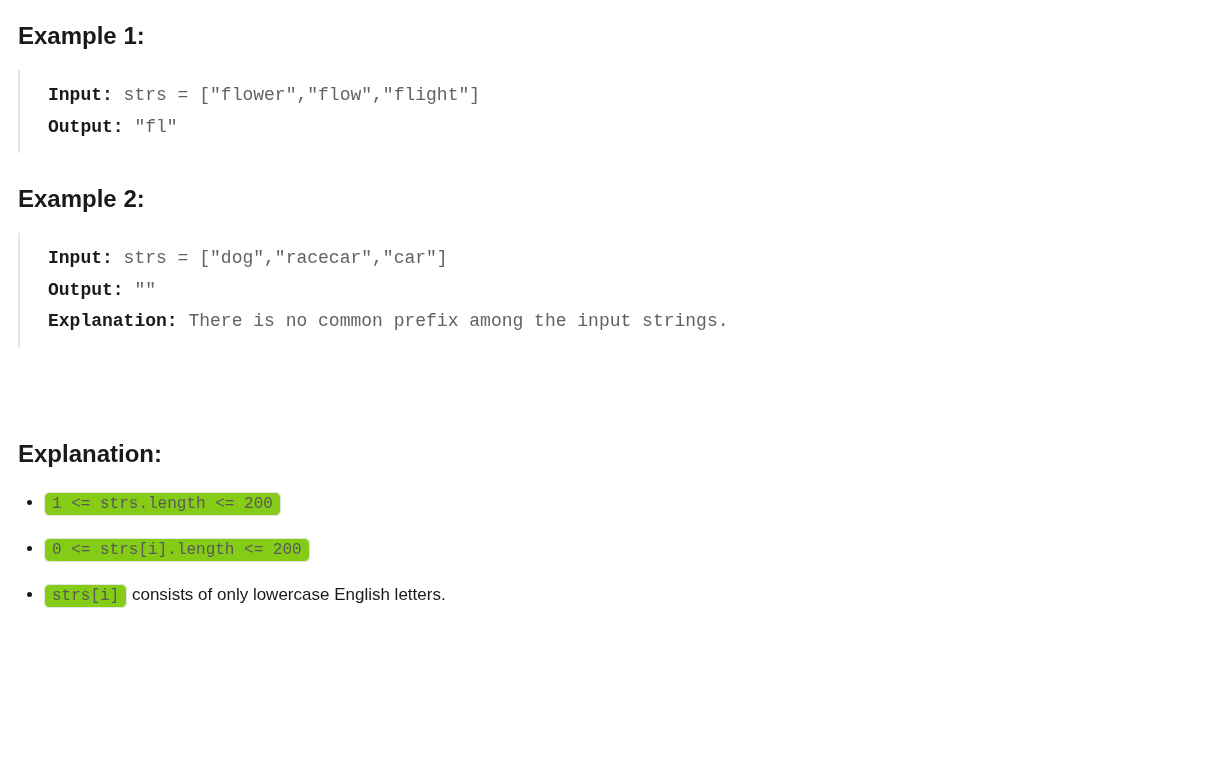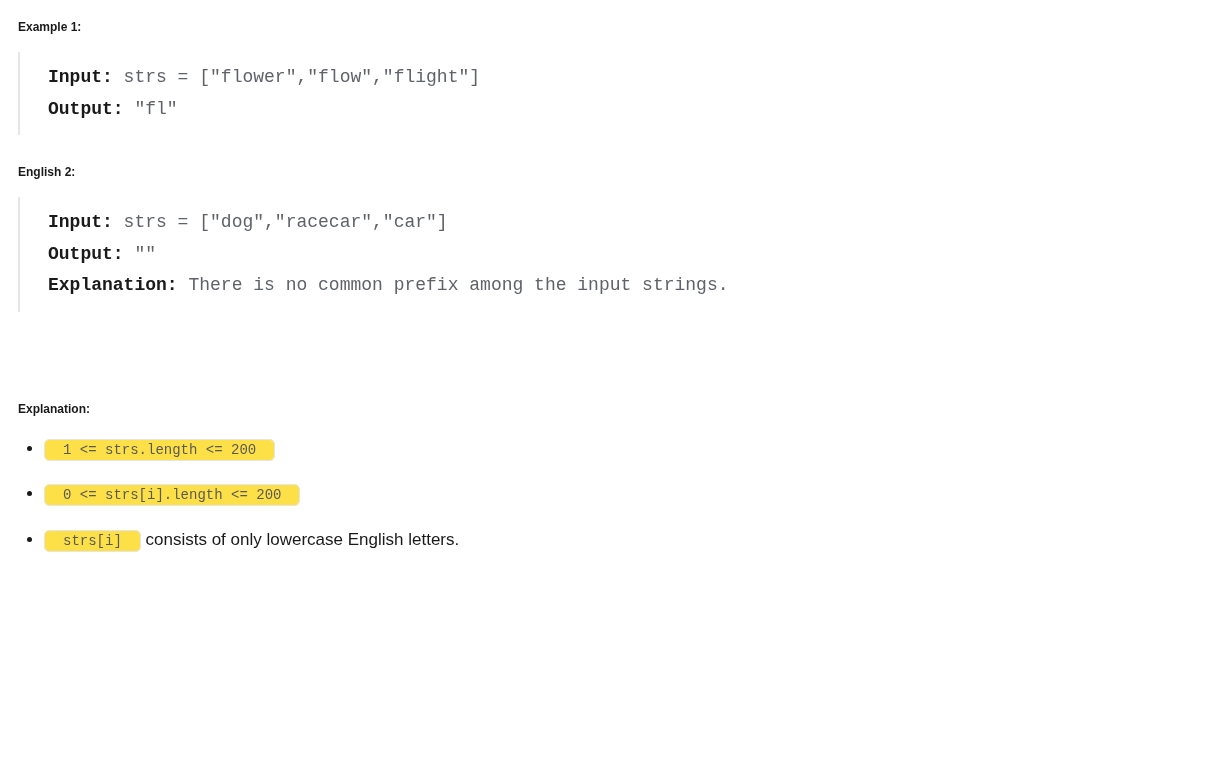--- a/index.html
+++ b/index.html
@@ -7,21 +7,21 @@
     margin: 0;
     padding: 18px;
     font-family: -apple-system, BlinkMacSystemFont, "Segoe UI", Helvetica, Arial, sans-serif;
     font-size: 17px;
     color: #1a1a1a;
     background: #ffffff;
     line-height: 1.5;
   }
   .heading {
     font-weight: 700;
-    font-size: 12px;
+    font-size: 24px;
     color: #1a1a1a;
     margin: 0 0 16px 0;
   }
   .codeblock {
     border-left: 2px solid #e6e6e6;
     padding: 10px 0 10px 20px;
     margin: 0 0 28px 0;
     font-family: "SFMono-Regular", Menlo, Consolas, "Liberation Mono", monospace;
     font-size: 18px;
     line-height: 1.75;
@@ -41,37 +41,37 @@
     padding-left: 26px;
     margin: 18px 0 0 0;
   }
   ul.constraints li {
     margin: 0 0 20px 0;
     font-size: 17px;
     color: #1a1a1a;
   }
   code.inline {
     font-family: "SFMono-Regular", Menlo, Consolas, "Liberation Mono", monospace;
-    font-size: 14px;
-    background: #fde047;
+    font-size: 16px;
+    background: #84cc16;
     border: 1px solid #e5e5e7;
     border-radius: 6px;
-    padding: 2px 18px;
+    padding: 2px 7px;
     color: #5a5a5a;
   }
 </style>
 </head>
 <body>
 
 <div class="heading">Example 1:</div>
 
 <div class="codeblock"><span class="label">Input:</span><span> strs = ["flower","flow","flight"]</span>
 <span class="label">Output:</span><span> "fl"</span></div>
 
-<div class="heading">English 2:</div>
+<div class="heading">Example 2:</div>
 
 <div class="codeblock"><span class="label">Input:</span><span> strs = ["dog","racecar","car"]</span>
 <span class="label">Output:</span><span> ""</span>
 <span class="label">Explanation:</span><span> There is no common prefix among the input strings.</span></div>
 
 <div class="spacer"></div>
 
 <div class="heading">Explanation:</div>
 
 <ul class="constraints">

